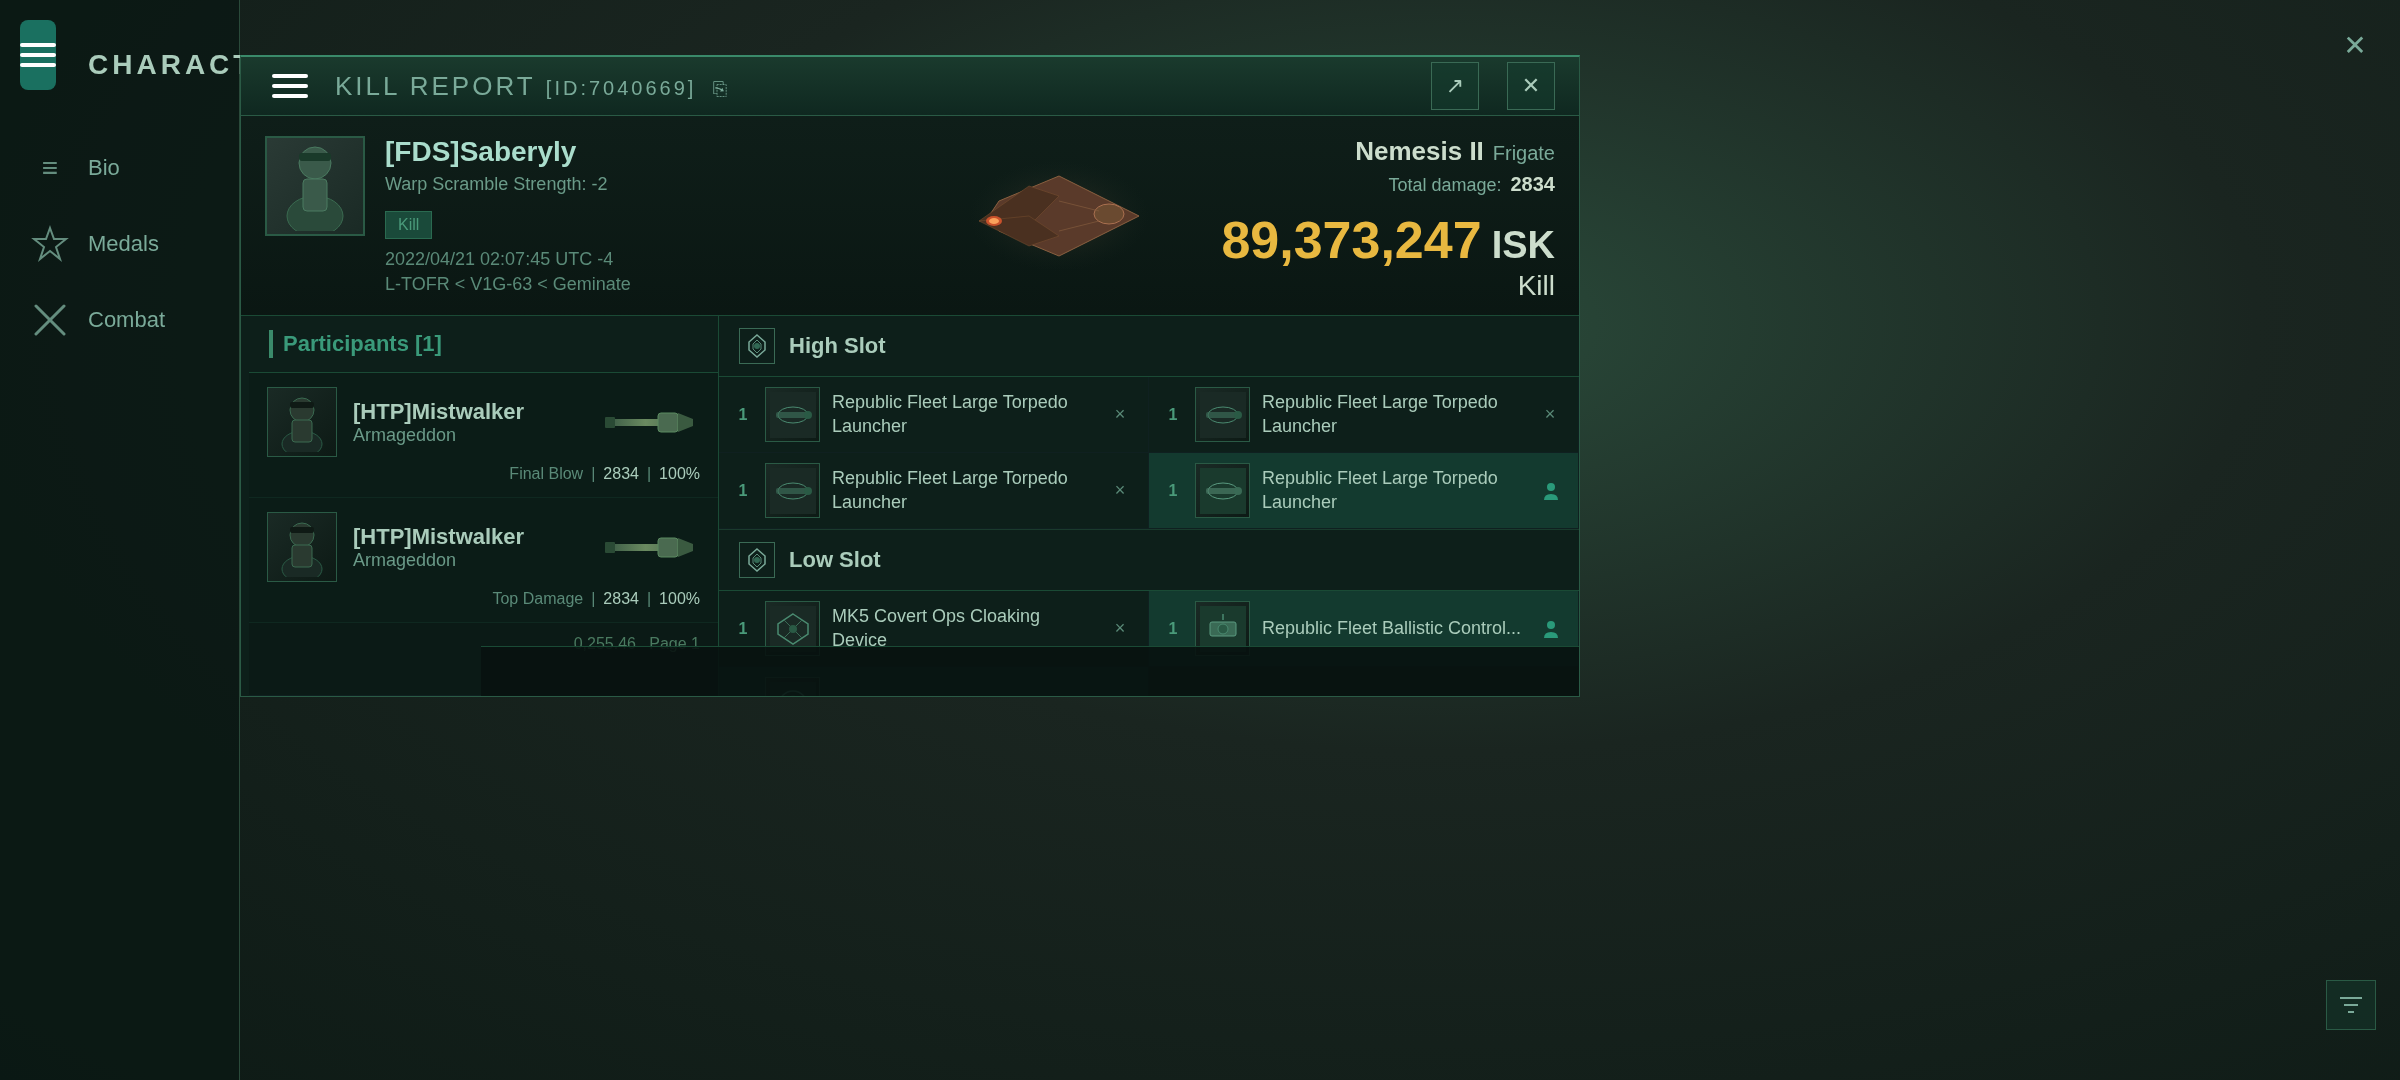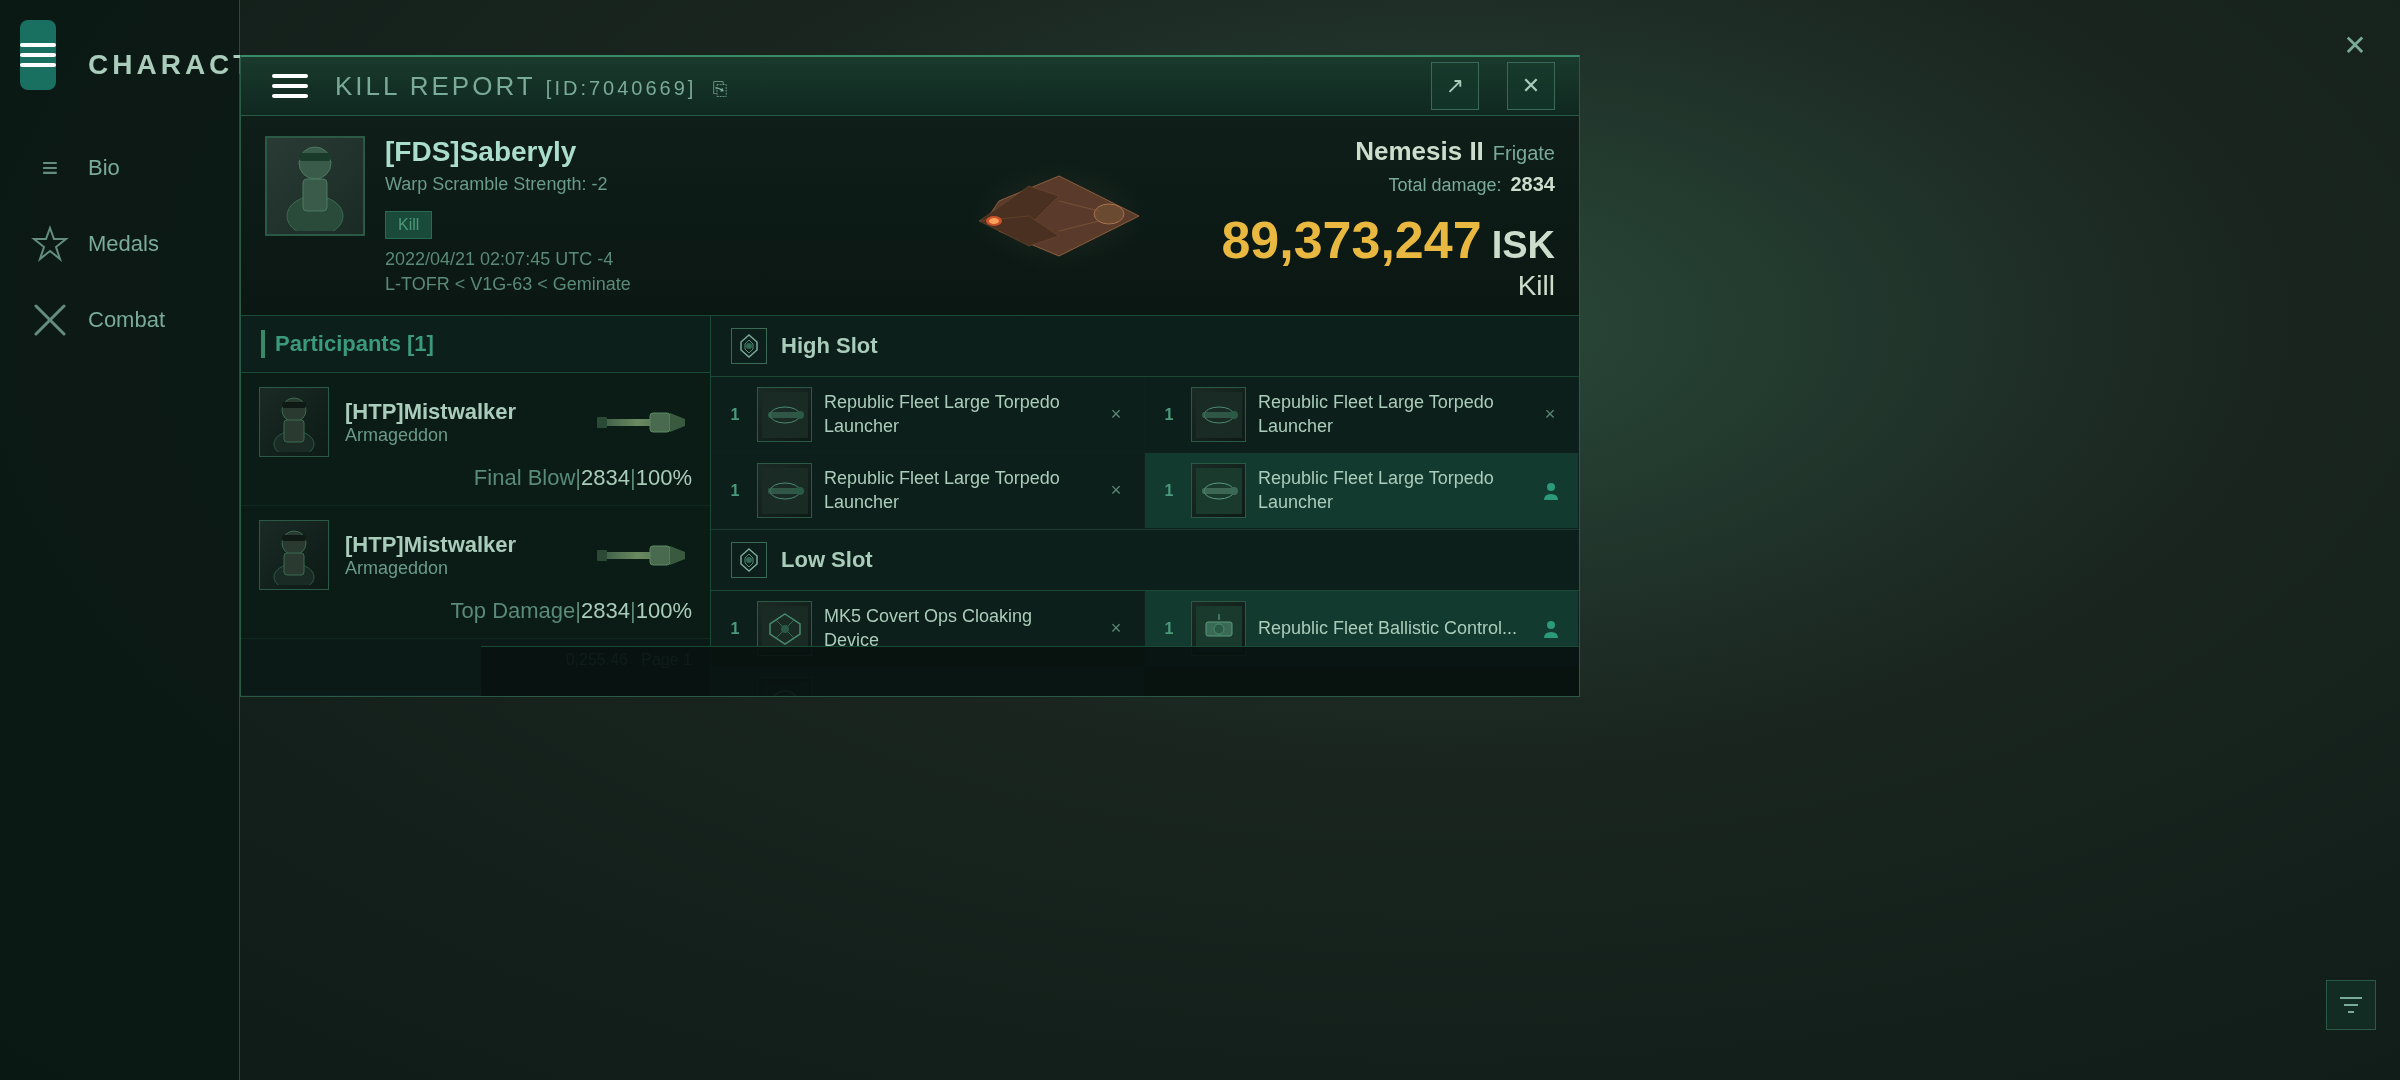--- a/index.html
+++ b/index.html
@@ -363,21 +363,22 @@
       display: flex;
       align-items: center;
       justify-content: center;
     }
 
     .participant-stats-row {
       display: flex;
       align-items: center;
       justify-content: flex-end;
       color: #5a8a78;
-      font-size: 22px;
+      font-size: 16px;
+      gap: 8px;
       padding-left: 84px;
     }
 
     .participant-stats-row .stat-value {
       color: #aaccbb;
     }
 
     
     .slots-panel {
       flex: 1;
@@ -704,21 +705,21 @@
         <span class="damage-value">2834</span>
       </div>
       <div style="margin-top:10px; display:flex; align-items:baseline; gap:10px; justify-content:flex-end;">
         <span class="isk-value">89,373,247</span>
         <span class="isk-label">ISK</span>
       </div>
       <div class="kill-result">Kill</div>
     </div>
   </div>
 
-  <div class="main-content" style="height:380px;">
+  <div class="main-content" style="height:380px;padding-left:8px;">
 
     <div class="participants-panel">
       <div class="panel-header">
         <div class="panel-header-bar"></div>
         <div class="panel-header-title">Participants [1]</div>
       </div>
 
       <div class="participant-item">
         <div class="participant-row">
           <div class="participant-avatar">

